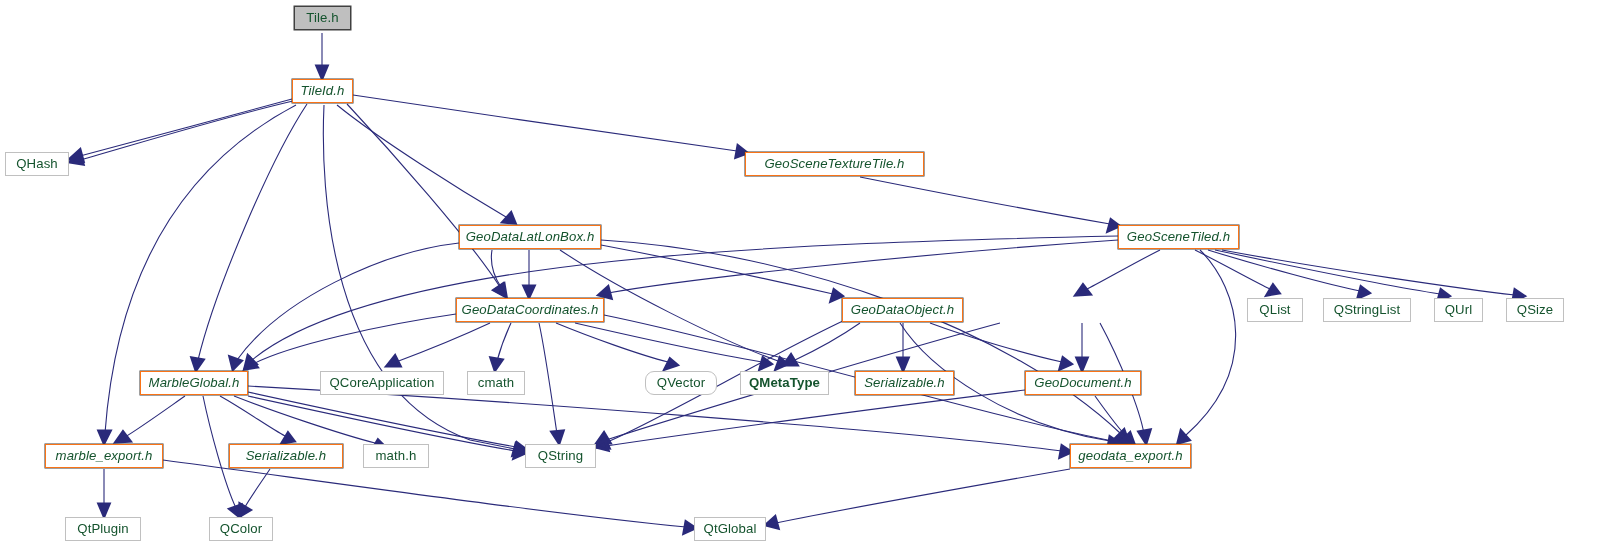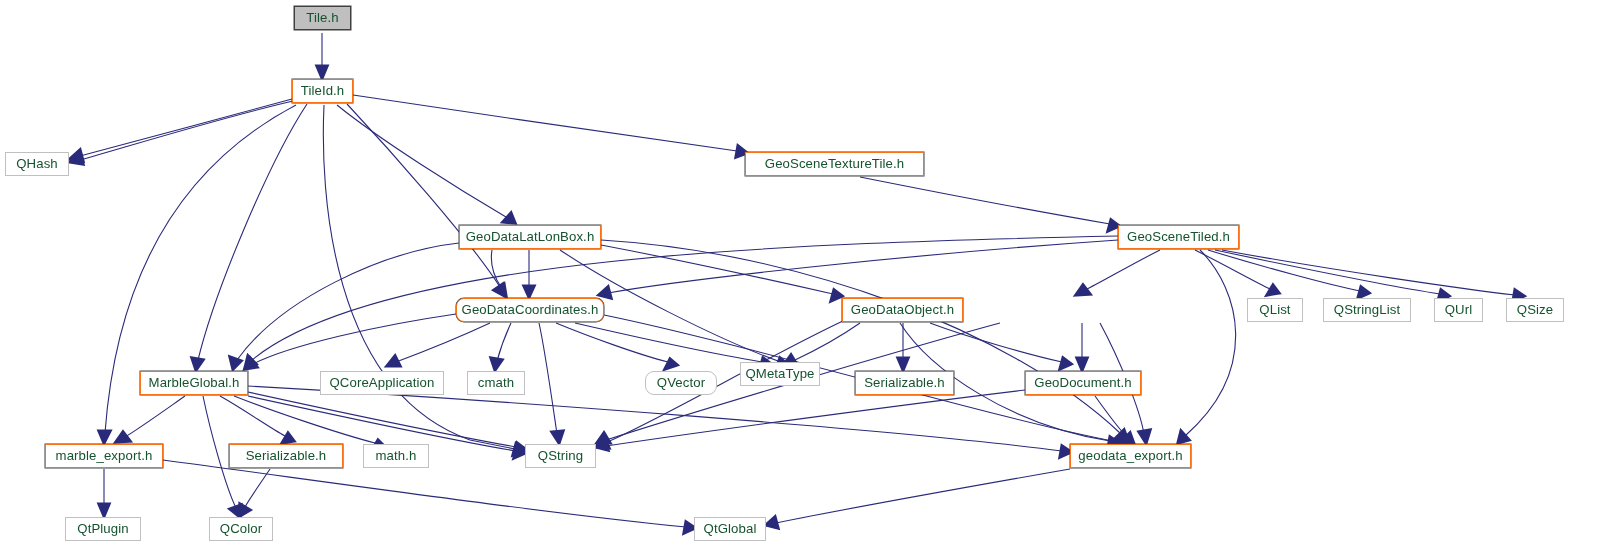--- a/index.html
+++ b/index.html
@@ -37,20 +37,21 @@
     color: #14532d;
     white-space: nowrap;
     background: #ffffff;
     border: 1px solid #c0c0c0;
     letter-spacing: 0.1px;
   }
   .node.hdr {
     border: 1px solid #f97316;
     border-width: 1px;
     box-shadow: 0 0 0 0.5px #404040;
+    font-style: italic;
   }
   .node.root {
     background: #bfbfbf;
     border: 1px solid #404040;
     box-shadow: 0 0 0 0.5px #404040;
   }
   .node .lbl {
     pointer-events: none;
   }
 </style>
@@ -175,21 +176,21 @@
     </div>
     <div class="node hdr" style="left: 745px; top: 152px; width: 179px;">
       <span class="lbl">GeoSceneTextureTile.h</span>
     </div>
     <div class="node hdr" style="left: 459px; top: 225px; width: 142px;">
       <span class="lbl">GeoDataLatLonBox.h</span>
     </div>
     <div class="node hdr" style="left: 1118px; top: 225px; width: 121px;">
       <span class="lbl">GeoSceneTiled.h</span>
     </div>
-    <div class="node hdr" style="left: 456px; top: 298px; width: 148px; border-radius: 8px;">
+    <div class="node hdr" style="left: 456px; top: 298px; width: 148px;">
       <span class="lbl">GeoDataCoordinates.h</span>
     </div>
     <div class="node hdr" style="left: 842px; top: 298px; width: 121px;">
       <span class="lbl">GeoDataObject.h</span>
     </div>
     <div class="node" style="left: 1247px; top: 298px; width: 56px;">
       <span class="lbl">QList</span>
     </div>
     <div class="node" style="left: 1323px; top: 298px; width: 88px;">
       <span class="lbl">QStringList</span>
@@ -205,21 +206,21 @@
     </div>
     <div class="node" style="left: 320px; top: 371px; width: 124px;">
       <span class="lbl">QCoreApplication</span>
     </div>
     <div class="node" style="left: 467px; top: 371px; width: 58px;">
       <span class="lbl">cmath</span>
     </div>
     <div class="node" style="left: 645px; top: 371px; width: 72px; border-radius: 9px;">
       <span class="lbl">QVector</span>
     </div>
-    <div class="node" style="left: 740px; top: 362px; width: 80px;">
+    <div class="node" style="left: 740px; top: 371px; width: 89px; font-weight: bold;">
       <span class="lbl">QMetaType</span>
     </div>
     <div class="node hdr" style="left: 855px; top: 371px; width: 99px;">
       <span class="lbl">Serializable.h</span>
     </div>
     <div class="node hdr" style="left: 1025px; top: 371px; width: 116px;">
       <span class="lbl">GeoDocument.h</span>
     </div>
     <div class="node hdr" style="left: 45px; top: 444px; width: 118px;">
       <span class="lbl">marble_export.h</span>

